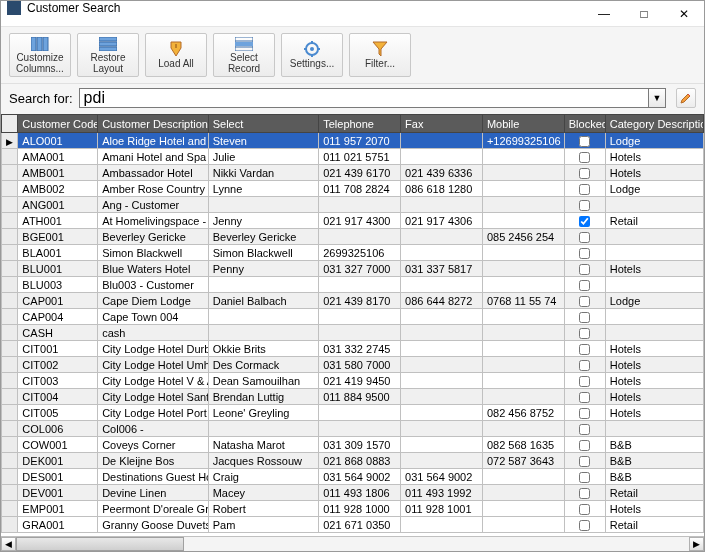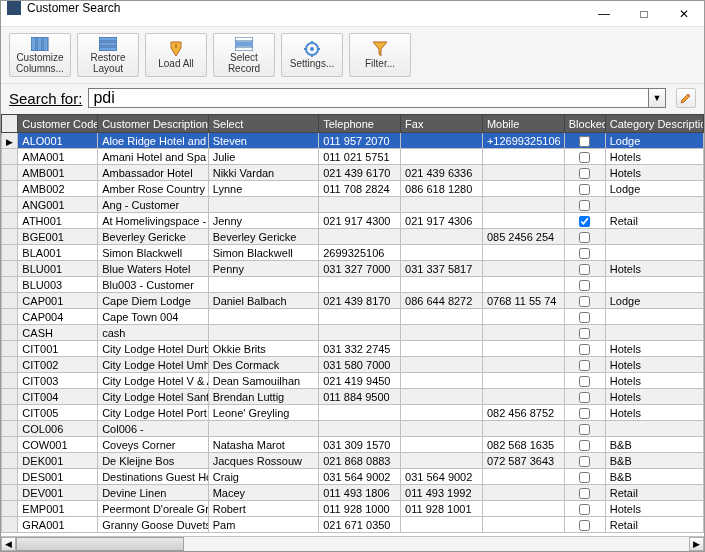--- a/index.html
+++ b/index.html
@@ -63,21 +63,21 @@
   }
   .tbtn .ico { width: 18px; height: 16px; display:flex;align-items:center;justify-content:center; }
   
   .searchrow {
     display: flex;
     align-items: center;
     gap: 6px;
     padding: 4px 8px 6px;
     background: #f5f5f5;
   }
-  .searchrow label { font-size: 15px; text-decoration: underline; }
+  .searchrow label { font-size: 13px; }
   .search-wrap { display:flex; flex:1; }
   .searchrow input.search {
     flex: 1;
     border: 1px solid #7a7a7a;
     border-right: none;
     height: 20px;
     padding: 1px 4px;
     font-size: 16px;
     outline: none;
   }

